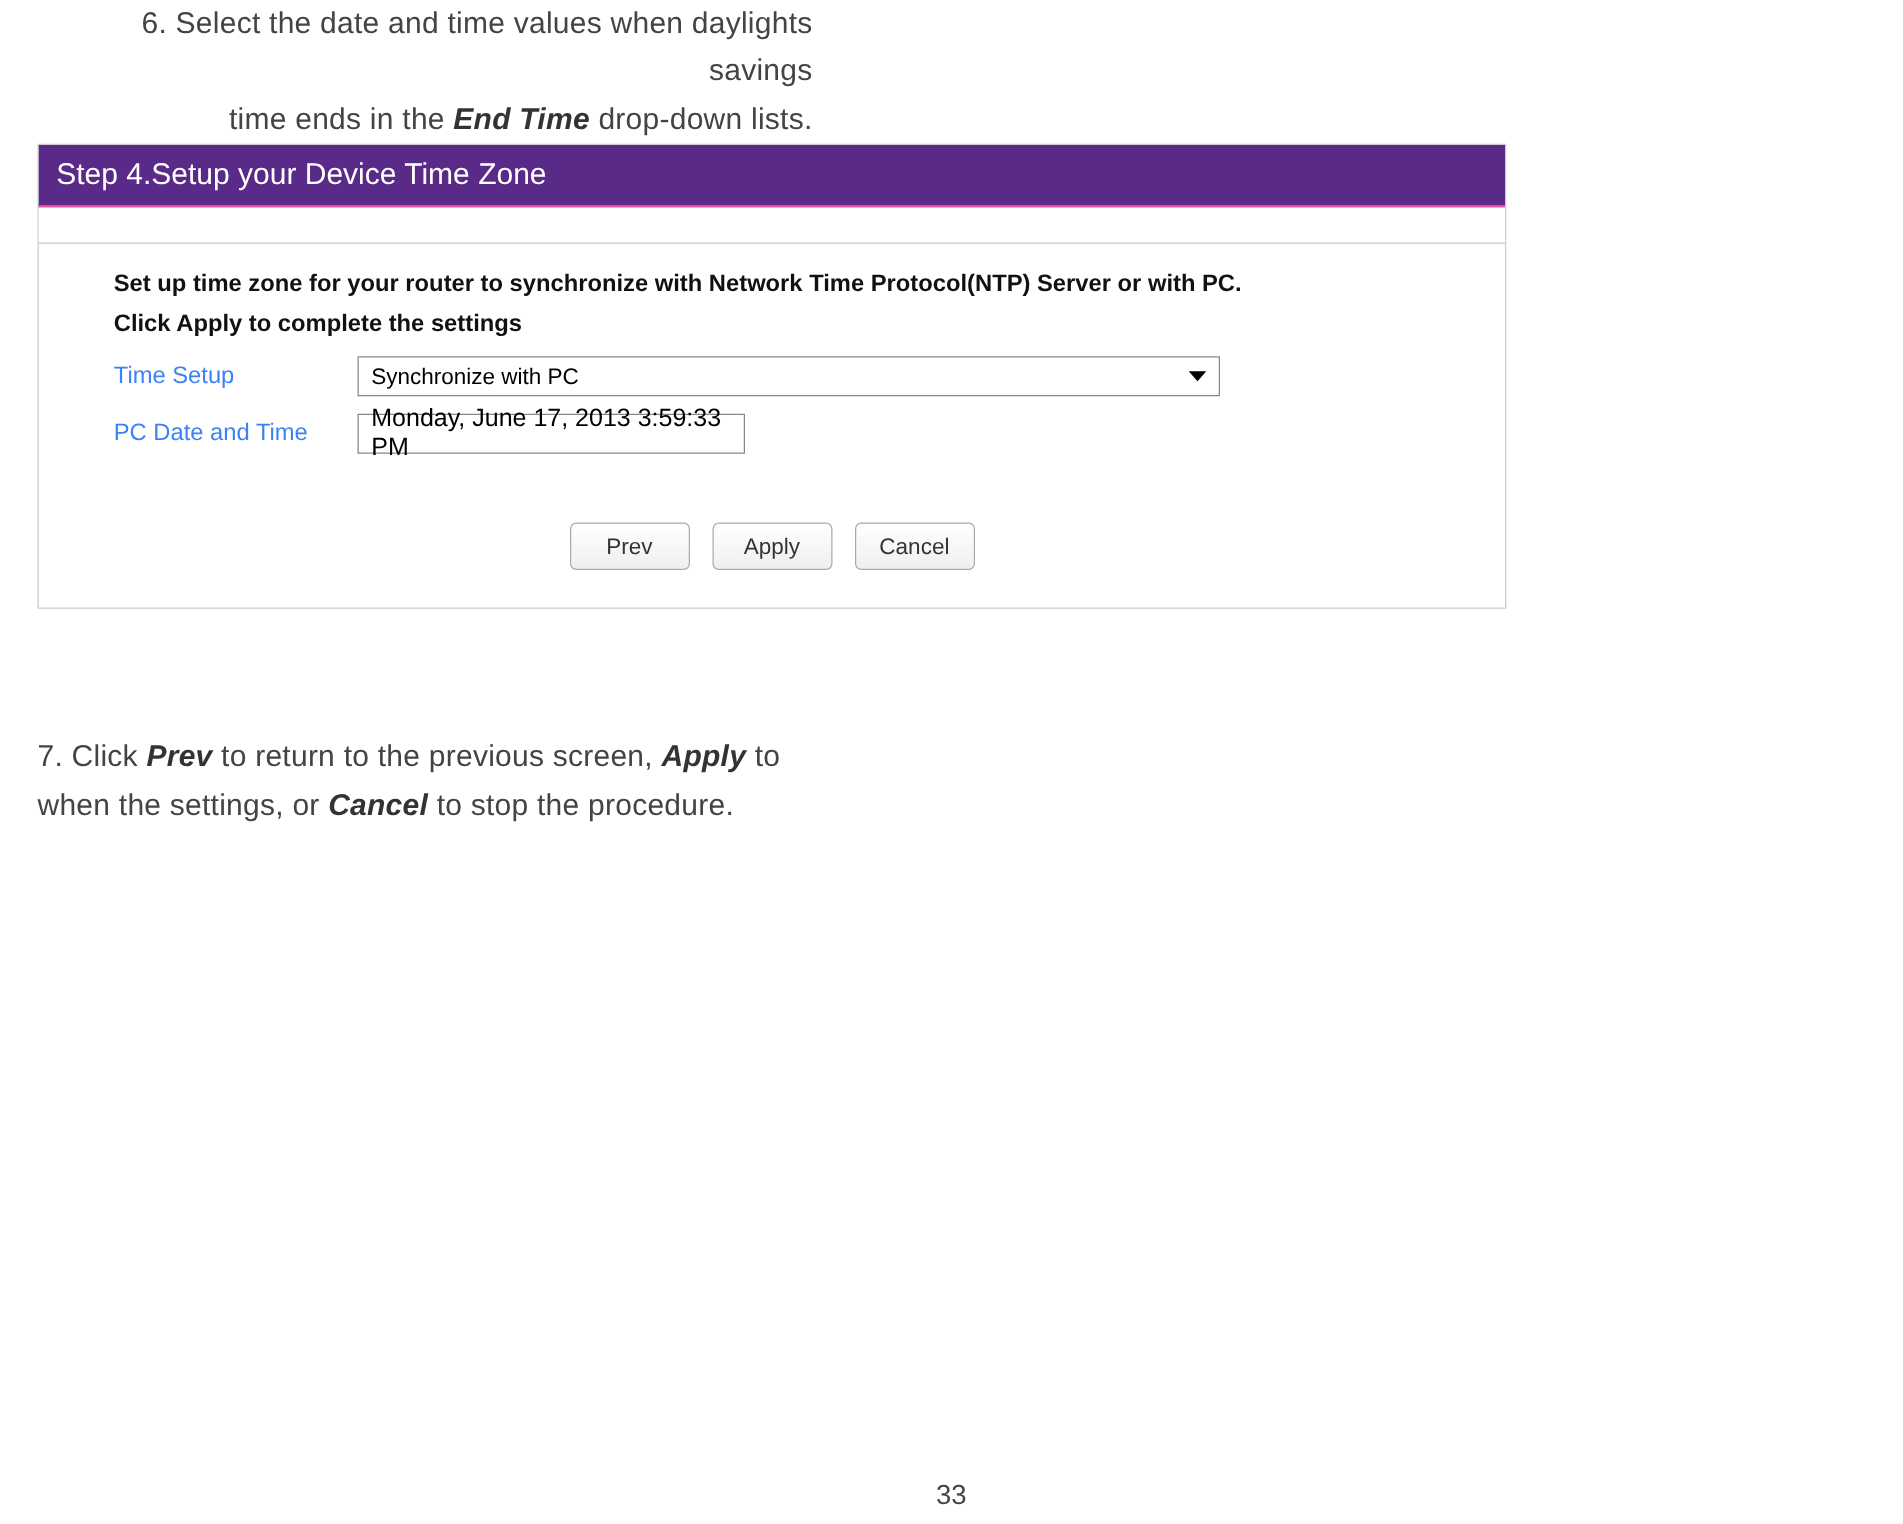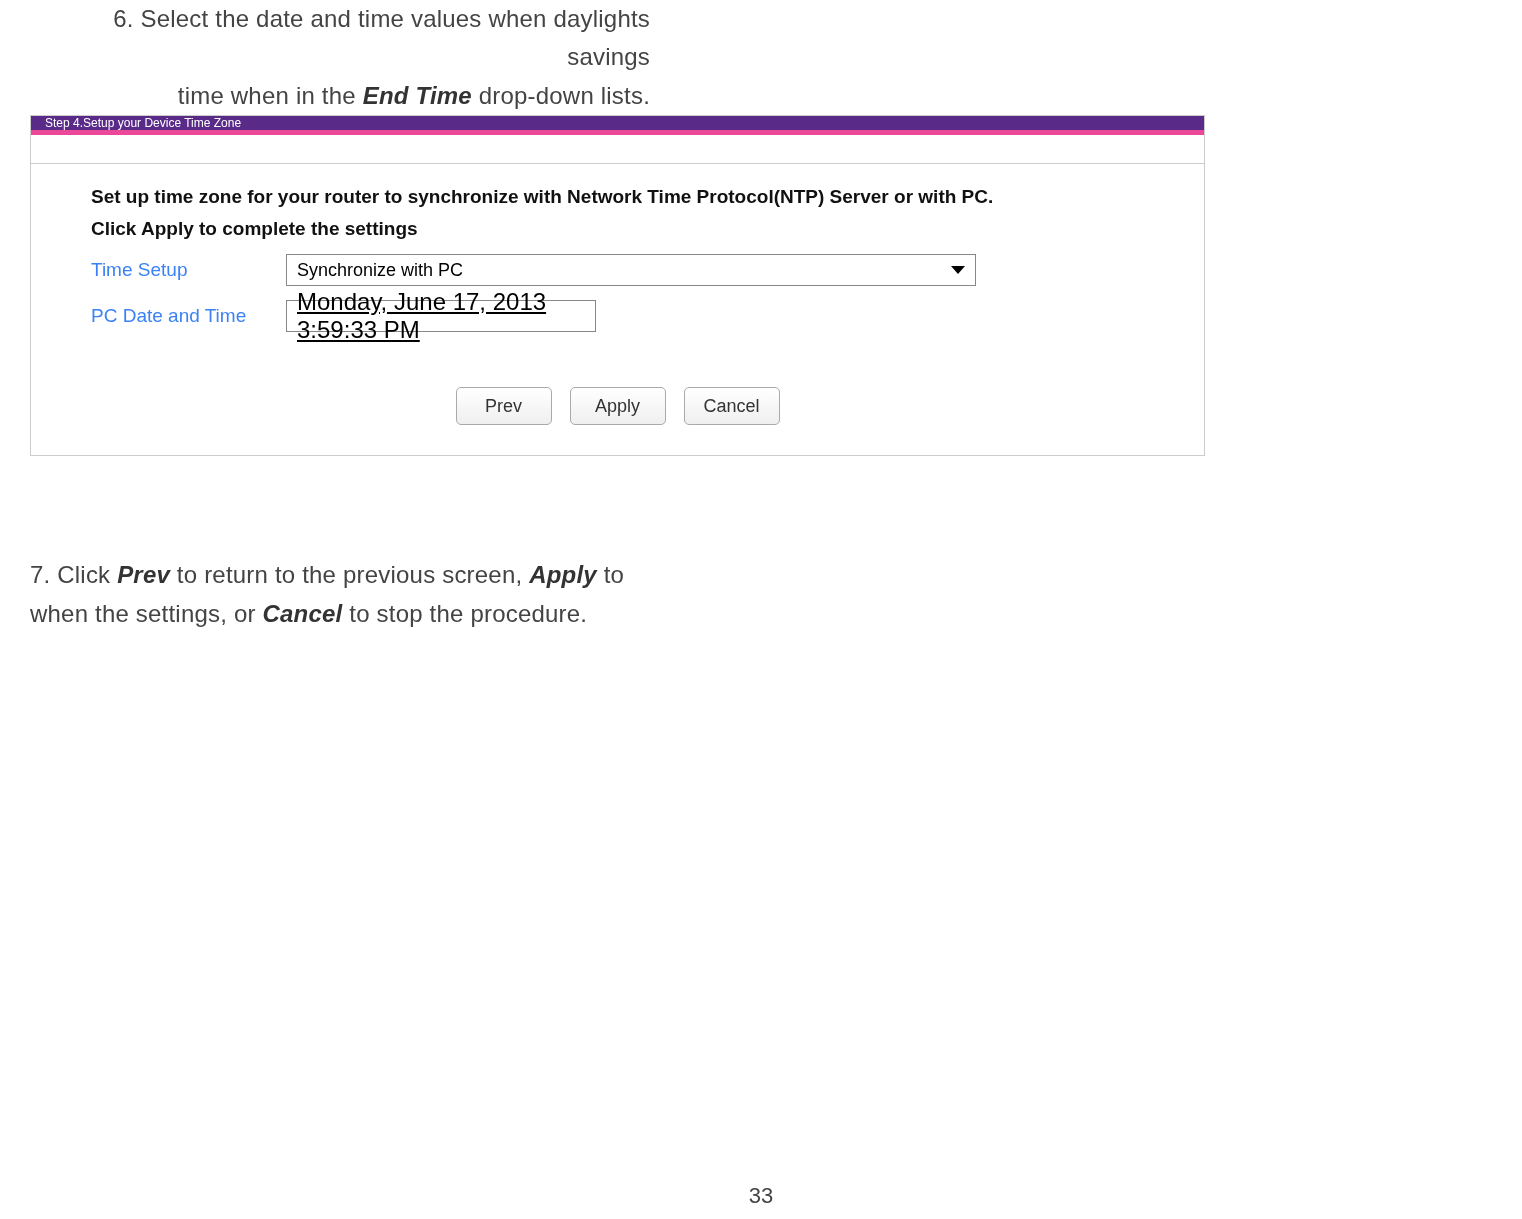--- a/index.html
+++ b/index.html
@@ -37,24 +37,24 @@
       max-width: 620px;
     }
     .screenshot-container {
       border: 1px solid #ccc;
       width: 1175px;
       margin: 0;
     }
     .purple-header {
       background: #592a88;
       color: #ffffff;
-      font-size: 12px;
-      padding: 0 14px;
+      font-size: 24px;
+      padding: 10px 14px;
       font-family: Arial, sans-serif;
-      border-bottom: 5px solid #ec4899;
+      border-bottom: 2px solid #ec4899;
     }
     .gray-gap {
       height: 28px;
       background: #fff;
     }
     .form-panel {
       border-top: 1px solid #ccc;
       padding: 22px 60px 30px 60px;
       min-height: 290px;
     }
@@ -98,22 +98,21 @@
       border-top: 8px solid #000;
     }
     .text-input {
       width: 310px;
       height: 32px;
       border: 1px solid #888;
       background: #fff;
       display: flex;
       align-items: center;
       padding: 0 10px;
-      font-size: 24px;
-      text-decoration: underline;
+      font-size: 20px;
     }
     .button-row {
       display: flex;
       justify-content: center;
       gap: 18px;
       margin-top: 55px;
     }
     .ui-button {
       min-width: 96px;
       height: 38px;
@@ -135,21 +134,21 @@
       transform: translateX(-50%);
       font-size: 22px;
       color: #444;
     }
   </style>
 </head>
 <body>
 
 <div class="instruction step6">
   <span>6. Select the date and time values when daylights savings</span><br>
-  <span>time when in the </span><b>End Time</b><span> drop-down lists.</span>
+  <span>time ends in the </span><b>End Time</b><span> drop-down lists.</span>
 </div>
 
 <div class="screenshot-container">
   <div class="purple-header">Step 4.Setup your Device Time Zone</div>
   <div class="gray-gap"></div>
   <div class="form-panel">
     <div class="form-text">Set up time zone for your router to synchronize with Network Time Protocol(NTP) Server or with PC.</div>
     <div class="form-text">Click Apply to complete the settings</div>
 
     <div class="form-row">

